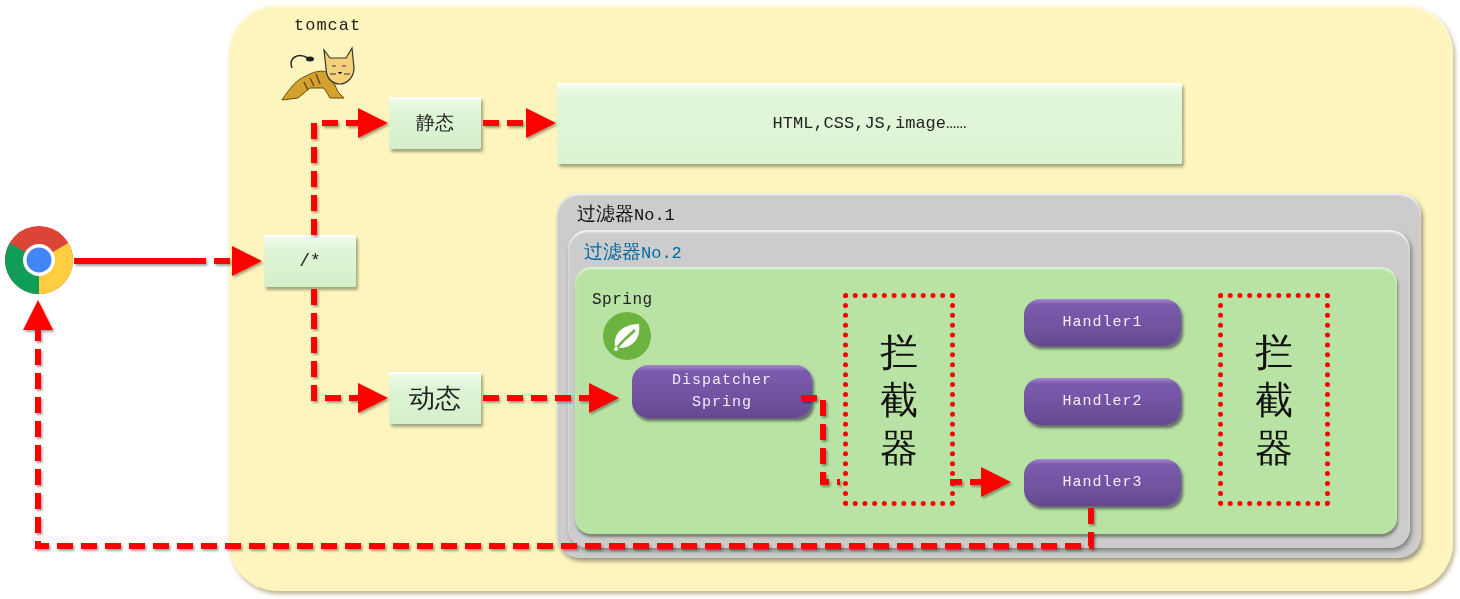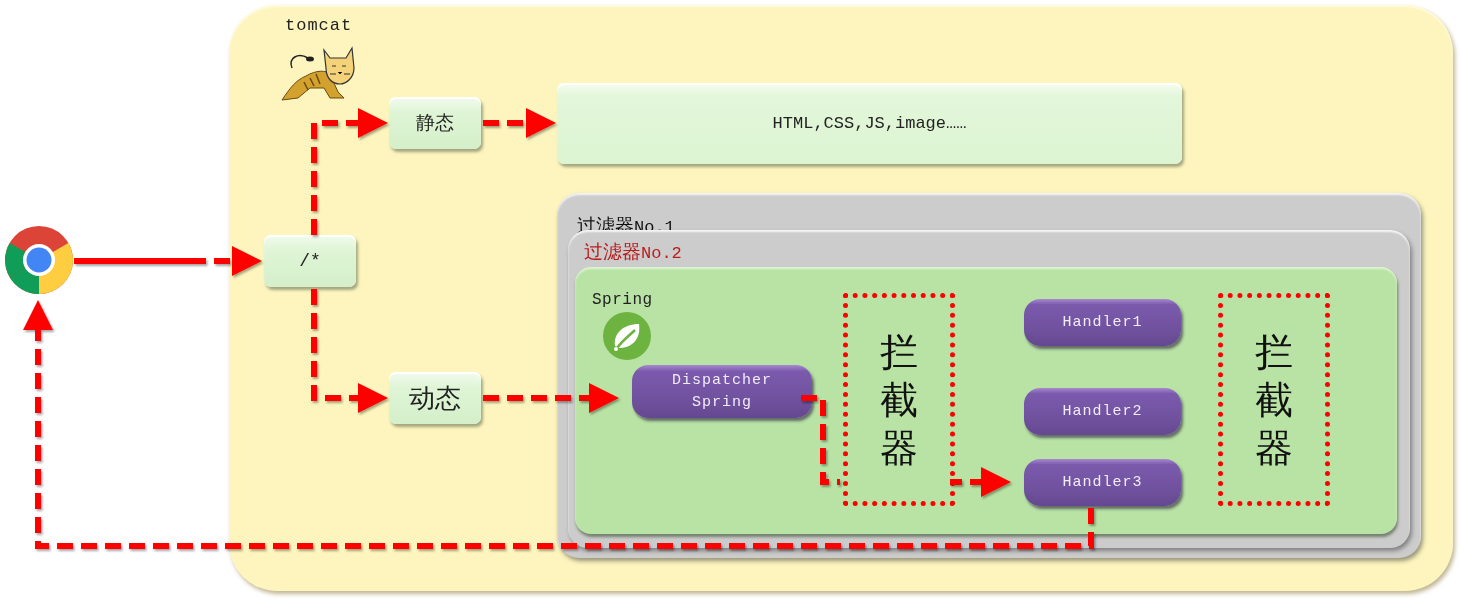--- a/index.html
+++ b/index.html
@@ -5,56 +5,56 @@
   html, body { margin: 0; padding: 0; background: #ffffff; }
   body { width: 1460px; height: 599px; position: relative; overflow: hidden;
          font-family: "DejaVu Sans", sans-serif; }
   .abs { position: absolute; }
   .mono { font-family: "Liberation Mono", "DejaVu Sans Mono", monospace; }
 
   
   #tomcat-box { left: 229px; top: 5px; width: 1224px; height: 586px;
     background: #fdf5bd; border-radius: 48px;
     box-shadow: 2px 3px 4px rgba(140,120,60,0.55), inset 0 2px 2px #fffbe0; }
-  #tomcat-label { left: 285px; top: 16px; font-size: 17px; color: #222; letter-spacing: 1px; }
+  #tomcat-label { left: 294px; top: 16px; font-size: 17px; color: #222; letter-spacing: 1px; }
 
   
   .light-box { background: linear-gradient(#f2fbee 0%, #dff5d6 30%, #d4efc9 100%);
-    border-radius: 7px; box-shadow: 2px 3px 3px rgba(90,100,80,0.55), inset 0 2px 1px #ffffff;
+    border-radius: 2px; box-shadow: 2px 3px 3px rgba(90,100,80,0.55), inset 0 2px 1px #ffffff;
     display: flex; align-items: center; justify-content: center; color: #222; }
   #static-box { left: 389px; top: 97px; width: 92px; height: 52px; font-size: 19px; }
   #dynamic-box { left: 389px; top: 372px; width: 92px; height: 52px; font-size: 26px; }
   #slash-box { left: 264px; top: 235px; width: 92px; height: 52px; font-size: 18px; }
   #resources-box { left: 557px; top: 83px; width: 625px; height: 81px; font-size: 17px;
     background: linear-gradient(#f6fdf2 0%, #e3f7da 15%, #dcf4d2 100%); font-family: Liberation Mono, monospace; }
 
   
   #filter1 { left: 557px; top: 193px; width: 864px; height: 365px; background: #cccccc;
     border-radius: 22px; box-shadow: 2px 3px 4px rgba(70,70,70,0.55), inset 0 2px 2px #f6f6f6; }
-  #filter1-label { left: 577px; top: 201px; font-size: 19px; color: #111; margin-top: 12px; }
+  #filter1-label { left: 577px; top: 201px; font-size: 19px; color: #111; }
   #filter2 { left: 568px; top: 230px; width: 842px; height: 318px; background: #cccccc;
     border-radius: 20px; box-shadow: 2px 3px 4px rgba(70,70,70,0.55), inset 0 2px 2px #f6f6f6; }
-  #filter2-label { left: 584px; top: 239px; font-size: 19px; color: #b91c1c; }
+  #filter2-label { left: 584px; top: 239px; font-size: 19px; color: #0369a1; }
   .cjk { font-family: "DejaVu Sans", sans-serif; }
   .num { font-family: "Liberation Mono", "DejaVu Sans Mono", monospace; font-size: 17px; }
 
   
   #spring-box { left: 575px; top: 267px; width: 822px; height: 267px; background: #b9e3a5;
     border-radius: 16px; box-shadow: 1px 3px 3px rgba(60,80,50,0.6), inset 0 2px 2px #dff3d2; }
   #spring-label { left: 592px; top: 284px; font-size: 16px; color: #222; letter-spacing: 0.5px; margin-top: 7px; }
   #spring-logo { left: 603px; top: 312px; width: 48px; height: 48px; border-radius: 50%; background: #6db33f; }
 
   
   .purple-box { background: linear-gradient(#a789cf 0%, #7b5aad 12%, #71529f 60%, #654891 100%);
     border-radius: 16px; box-shadow: 2px 3px 3px rgba(40,30,60,0.6);
     color: #f2ecfa; font-size: 15px; letter-spacing: 1px; display: flex; align-items: center;
     justify-content: center; text-align: center; line-height: 22px; margin-left: 12px; }
   #dispatcher-box { left: 620px; top: 365px; width: 180px; height: 53px; }
   #handler1 { left: 1012px; top: 299px; width: 157px; height: 47px; }
-  #handler2 { left: 1012px; top: 388px; width: 157px; height: 47px; }
+  #handler2 { left: 1012px; top: 378px; width: 157px; height: 47px; }
   #handler3 { left: 1012px; top: 459px; width: 157px; height: 47px; }
 
   
   .interceptor { border: 5px dotted #ff0000; border-radius: 3px; display: flex;
     align-items: center; justify-content: center; }
   .interceptor-text { font-size: 38px; color: #111; line-height: 48px; text-align: center; width: 44px; }
   #interceptor1 { left: 843px; top: 293px; width: 102px; height: 203px; }
   #interceptor2 { left: 1218px; top: 293px; width: 102px; height: 203px; }
 
   

